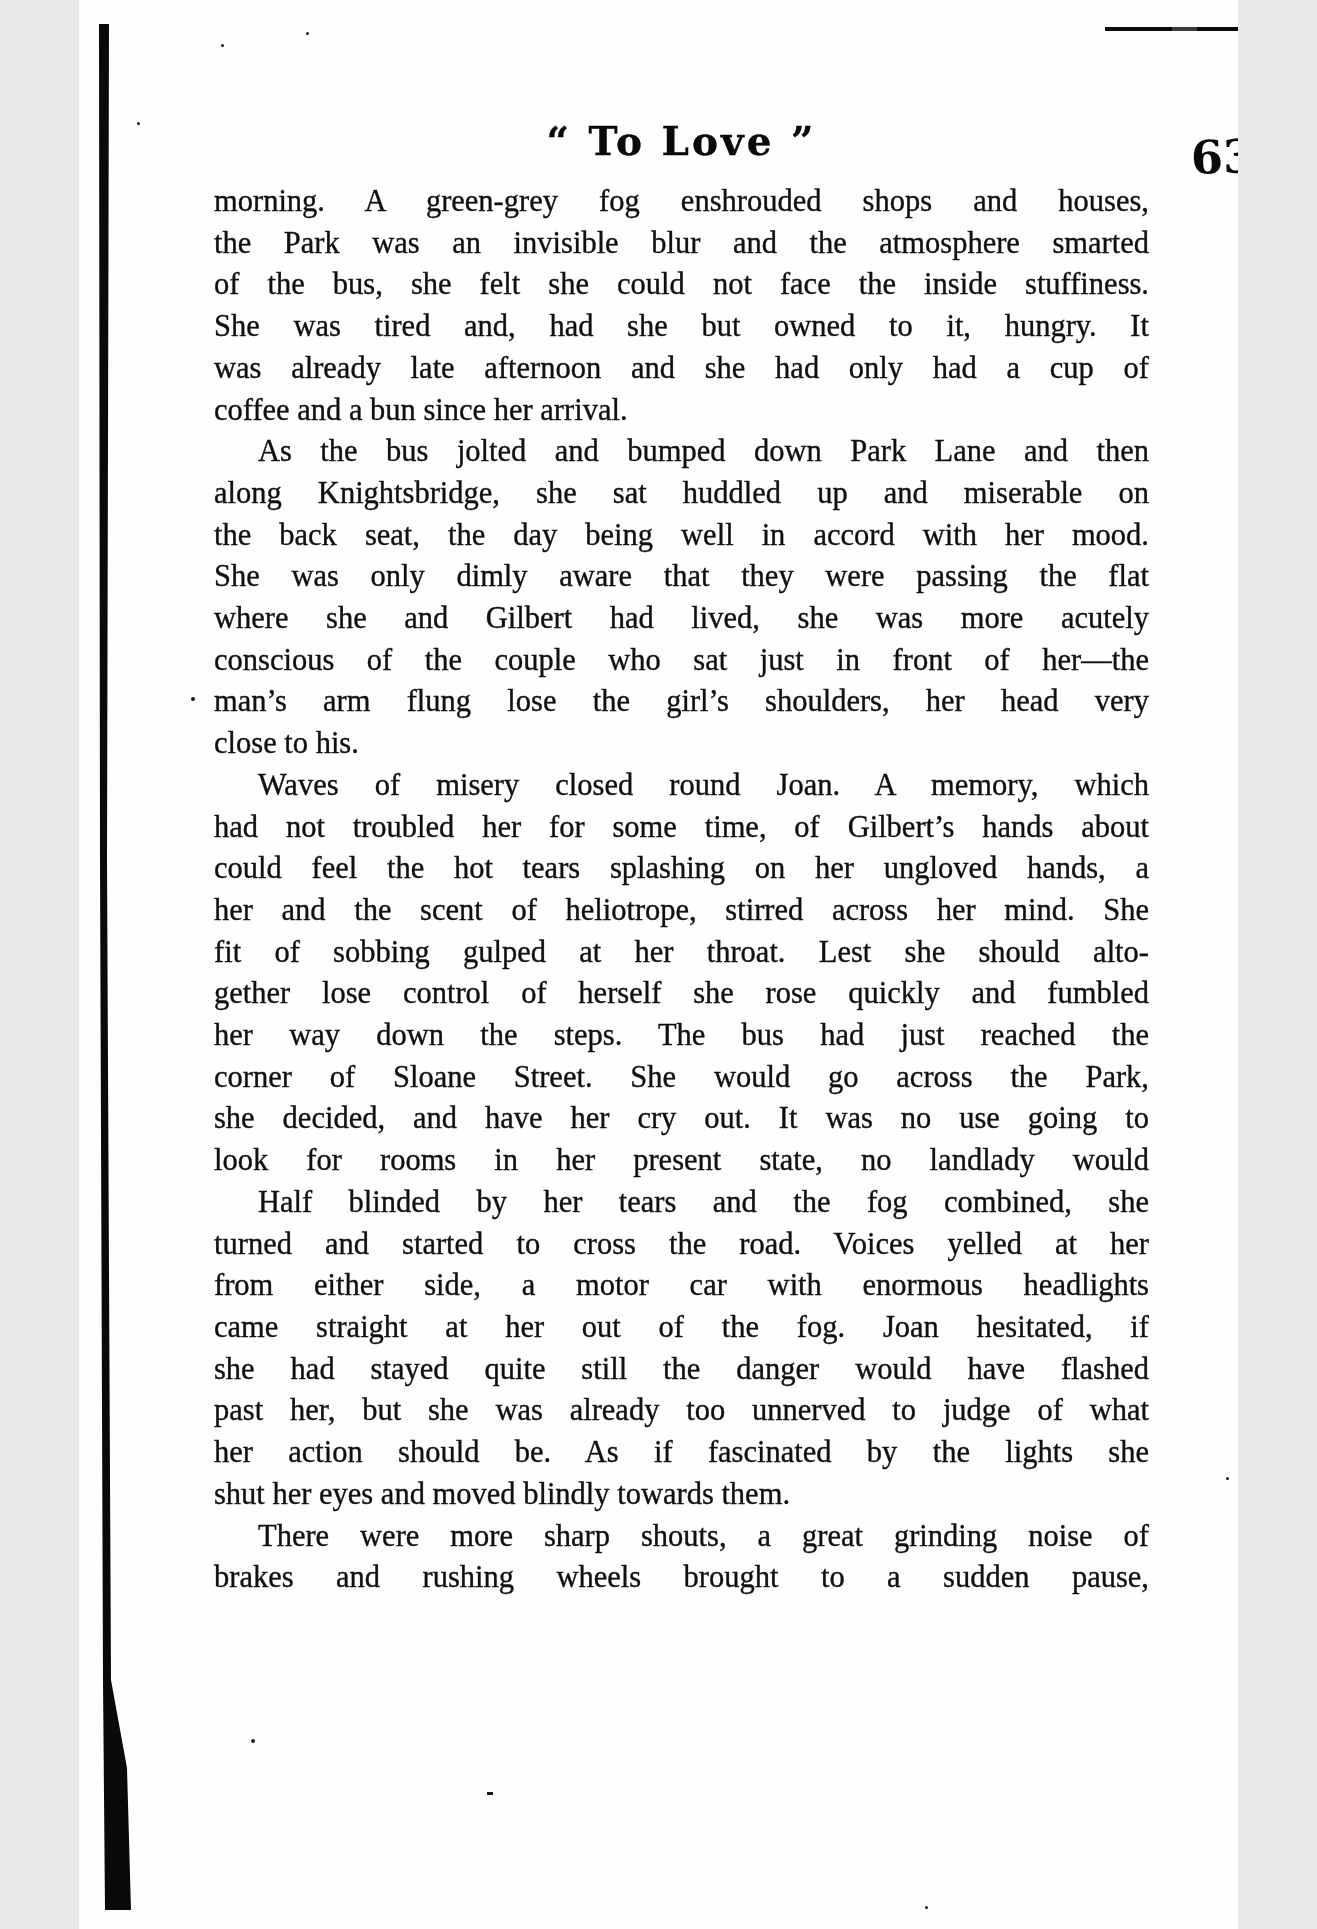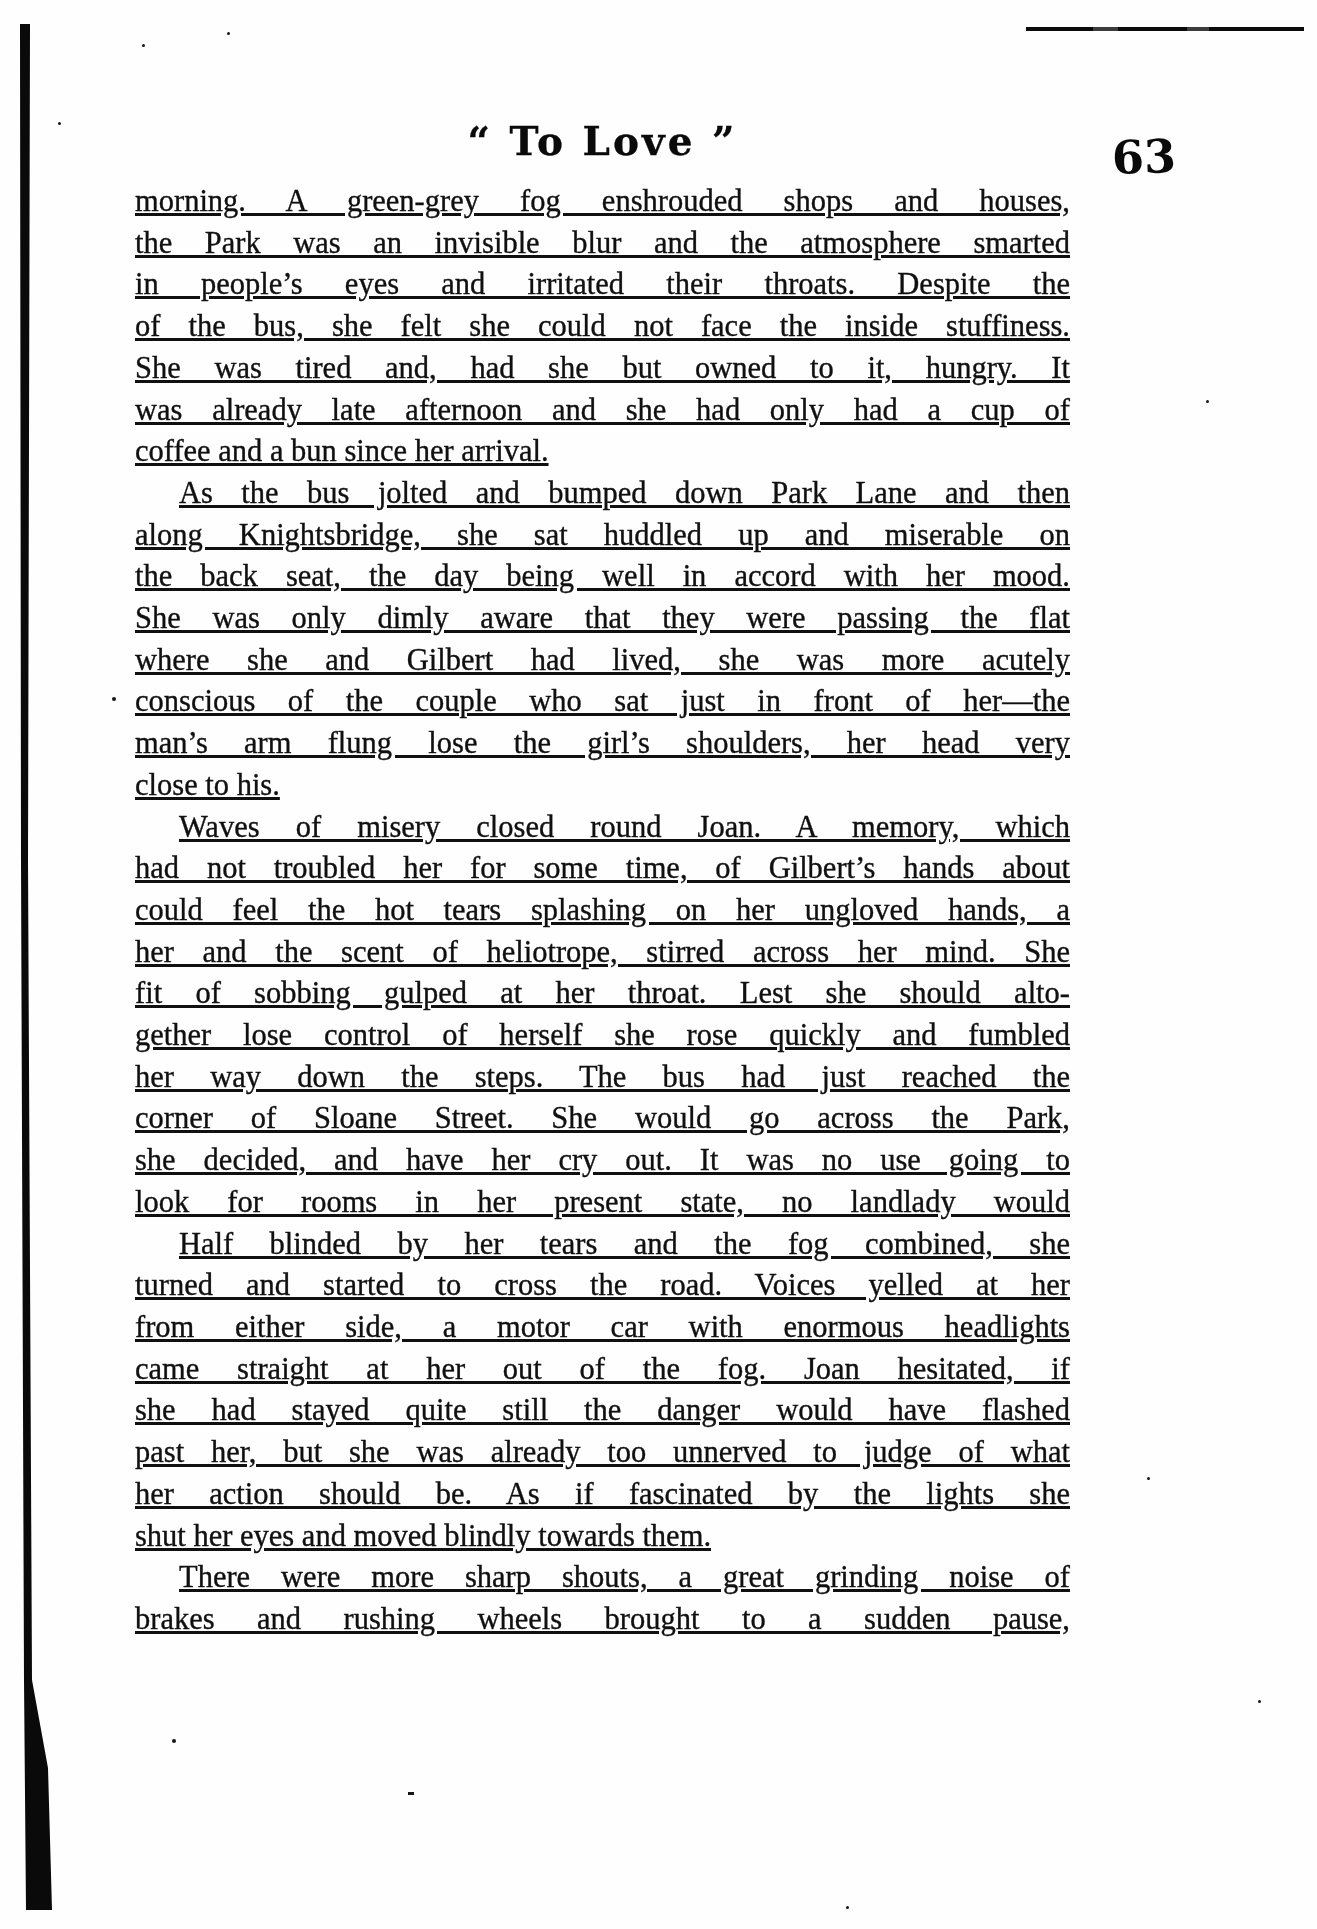--- a/index.html
+++ b/index.html
@@ -2,21 +2,21 @@
 <html><head>
 <meta charset="utf-8">
 <style>
   html, body {
     margin: 0;
     padding: 0;
     background: #e8e8e8;
   }
   .page {
     position: relative;
-    width: 1317px;
+    width: 1159px;
     height: 1929px;
     margin: 0 auto;
     background: #fefefe;
     overflow: hidden;
     color: #0e0e0e;
     font-family: "Liberation Serif", serif;
   }
 
   
   .gutter-svg {
@@ -71,21 +71,21 @@
   .body-text {
     position: absolute;
     left: 135px;
     top: 181px;
     width: 935px;
     font-size: 30.5px;
     line-height: 41.7px;
     color: #101010;
     -webkit-text-stroke: 0.35px #101010;
   }
-  .para { margin: 0; padding: 0; text-decoration: underline; }
+  .para { margin: 0; padding: 0; }
   .line {
     text-align: justify;
     text-align-last: justify;
   }
   .line.lastline { text-align-last: left; }
   .line.indent { padding-left: 44px; }
 
   
   .speck {
     position: absolute;
@@ -117,21 +117,20 @@
   <div class="header-row">
     <span class="page-title">“ To Love ”</span>
   </div>
 
   <div class="page-number">63</div>
 
   <div class="body-text">
       <div class="para">
         <div class="line">morning. A green-grey fog enshrouded shops and houses,</div>
         <div class="line">the Park was an invisible blur and the atmosphere smarted</div>
-        <div class="line">in people’s eyes and irritated their throats. Despite the</div>
         <div class="line">of the bus, she felt she could not face the inside stuffiness.</div>
         <div class="line">She was tired and, had she but owned to it, hungry. It</div>
         <div class="line">was already late afternoon and she had only had a cup of</div>
         <div class="line lastline">coffee and a bun since her arrival.</div>
       </div>
       <div class="para">
         <div class="line indent">As the bus jolted and bumped down Park Lane and then</div>
         <div class="line">along Knightsbridge, she sat huddled up and miserable on</div>
         <div class="line">the back seat, the day being well in accord with her mood.</div>
         <div class="line">She was only dimly aware that they were passing the flat</div>

